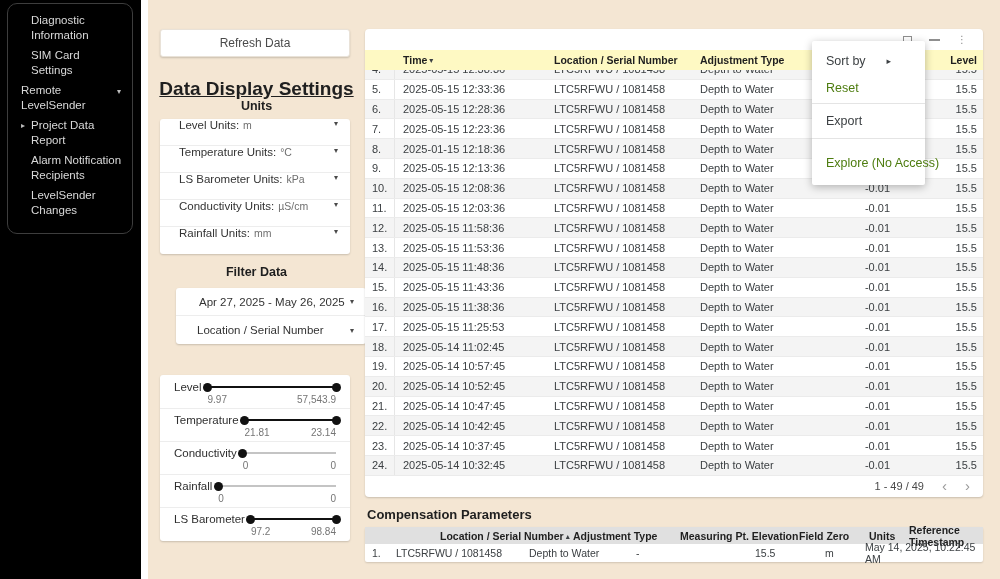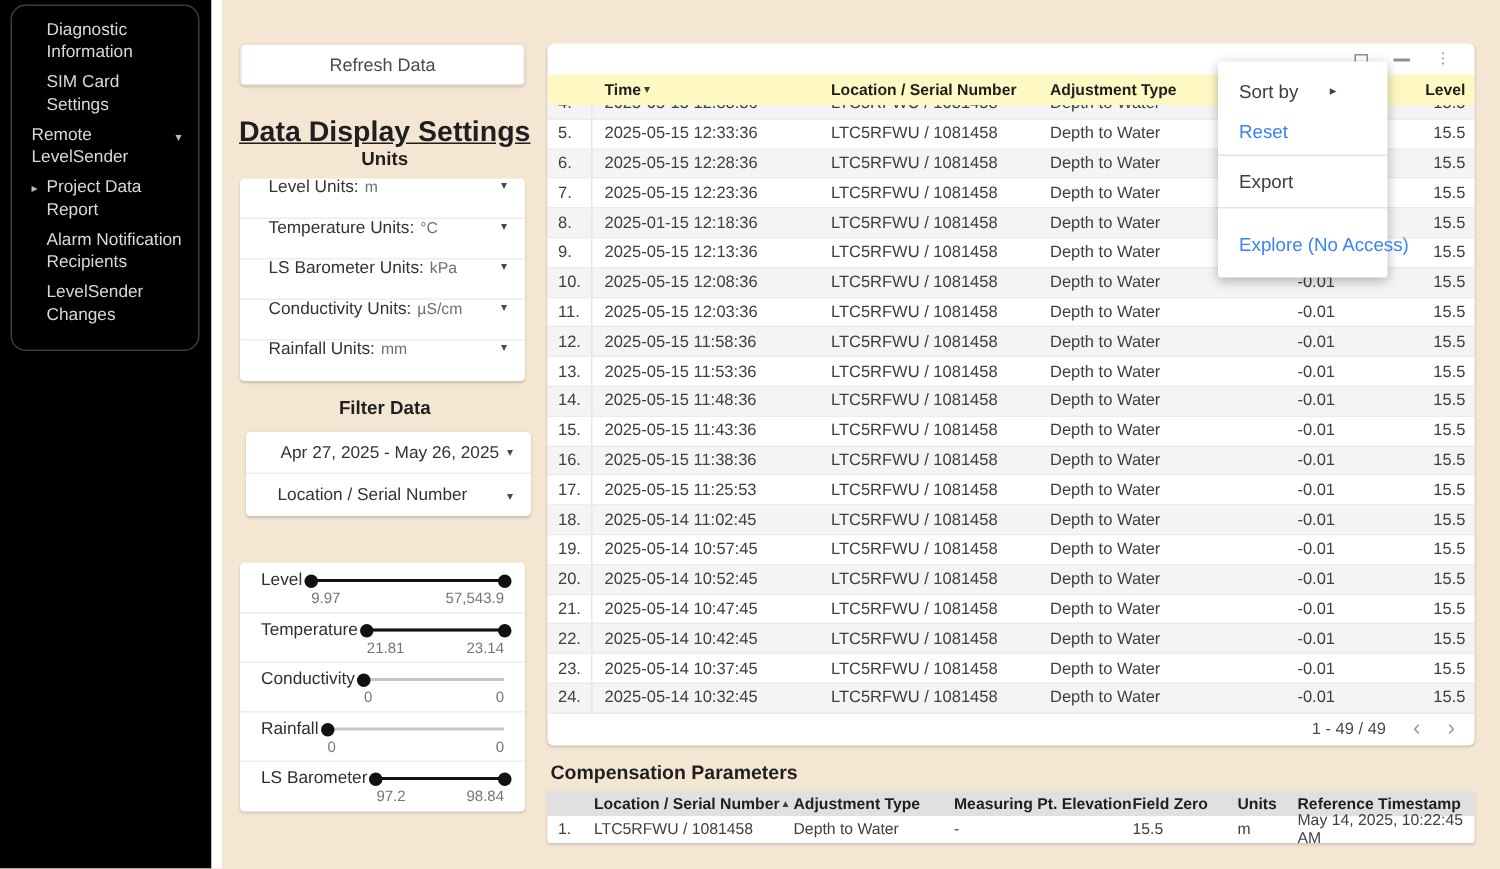--- a/index.html
+++ b/index.html
@@ -28,21 +28,21 @@
   .t-display { top:78px; font-size:19px; font-weight:bold; text-decoration:underline; }
   .t-units   { top:99px; font-size:12.5px; font-weight:bold; }
   .t-filter  { top:265px; font-size:12.5px; font-weight:bold; }
   .units-card { left:160px; top:119px; width:190px; }
   .unit-row { height:27px; display:flex; padding:0 12px 0 19px;
               border-bottom:1px solid #ededed; cursor:pointer; }
   .unit-row:last-child { border-bottom:none; }
   .unit-label { font-size:11.5px; color:#333; white-space:nowrap; }
   .unit-value { font-size:10.5px; color:#6e6e6e; margin-left:4px; white-space:nowrap; }
   .dd-caret { margin-left:auto; font-size:8px; color:#4a4a4a; }
-  .filter-card { left:164px; top:288px; width:190px; }
+  .filter-card { left:176px; top:288px; width:190px; }
   .filter-row { height:28px; display:flex; align-items:center; padding:0 12px 0 21px;
                 border-bottom:1px solid #ededed; font-size:11.5px; color:#333; cursor:pointer; }
   .filter-row:last-child { border-bottom:none; }
   .filter-row .txt { white-space:nowrap; }
   .sliders-card { left:160px; top:375px; width:190px; padding:1px 0; }
   .slider-item { padding:3px 14px 2px 14px; border-bottom:1px solid #ededed; }
   .slider-item:last-child { border-bottom:none; }
   .srow { display:flex; align-items:center; height:15px; }
   .slabel { font-size:11.5px; color:#2f2f2f; white-space:nowrap; padding-right:6px; }
   .ghost { visibility:hidden; }
@@ -77,30 +77,30 @@
   .sort-caret { font-size:8px; color:#3c4043; margin-left:2px; vertical-align:1px; }
   .tfoot { flex:1; display:flex; align-items:center; justify-content:flex-end; gap:18px;
            font-size:11px; color:#4a4a4a; padding-right:13px; }
   .pg-chev { font-size:15px; color:#9a9a9a; cursor:pointer; line-height:10px; }
   
   .ctx-menu { position:absolute; left:812px; top:41px; width:113px; background:#fff;
               border-radius:2px; box-shadow:0 2px 8px rgba(0,0,0,0.28); z-index:50;
               padding:6px 0 9px 0; }
   .ctx-item { height:27px; display:flex; align-items:center; padding:0 10px 0 14px;
               font-size:12.5px; color:#3c4043; white-space:nowrap; cursor:pointer; }
-  .ctx-item.disabled { color:#3b82f6; cursor:default; }
+  .ctx-item.disabled { color:#4d7c0f; cursor:default; }
   .ctx-arrow { margin-left:auto; margin-right:24px; font-size:9px; color:#3c4043; }
   .ctx-div { height:1px; background:#e4e4e4; margin:2px 0; }
   .ctx-gap { height:8px; }
   
   .comp-title { position:absolute; left:367px; top:507px; font-size:13px; font-weight:bold; color:#1f1f1f; }
   .comp-card { position:absolute; left:365px; top:527px; width:618px; background:#fff;
                border-radius:2px; box-shadow:0 1px 2px rgba(0,0,0,0.15); }
   .comp-head { height:17px; background:#e0e0e0; display:flex; align-items:center;
-               font-size:10.5px; font-weight:bold; color:#1f1f1f; }
+               font-size:10.5px; font-weight:bold; color:#1f1f1f;padding-left:44px; }
   .comp-row { height:18px; display:flex; align-items:center; font-size:10.5px; color:#3c4043; }
   .k-num { width:25px; padding-left:7px; flex:none; }
   .k-loc { width:139px; padding-left:6px; flex:none; }
   .k-adj { width:107px; flex:none; }
   .k-mea { width:119px; flex:none; }
   .k-fz  { width:70px; flex:none; }
   .k-un  { width:40px; flex:none; }
   .k-ref { flex:1; }
 </style>
 </head>

